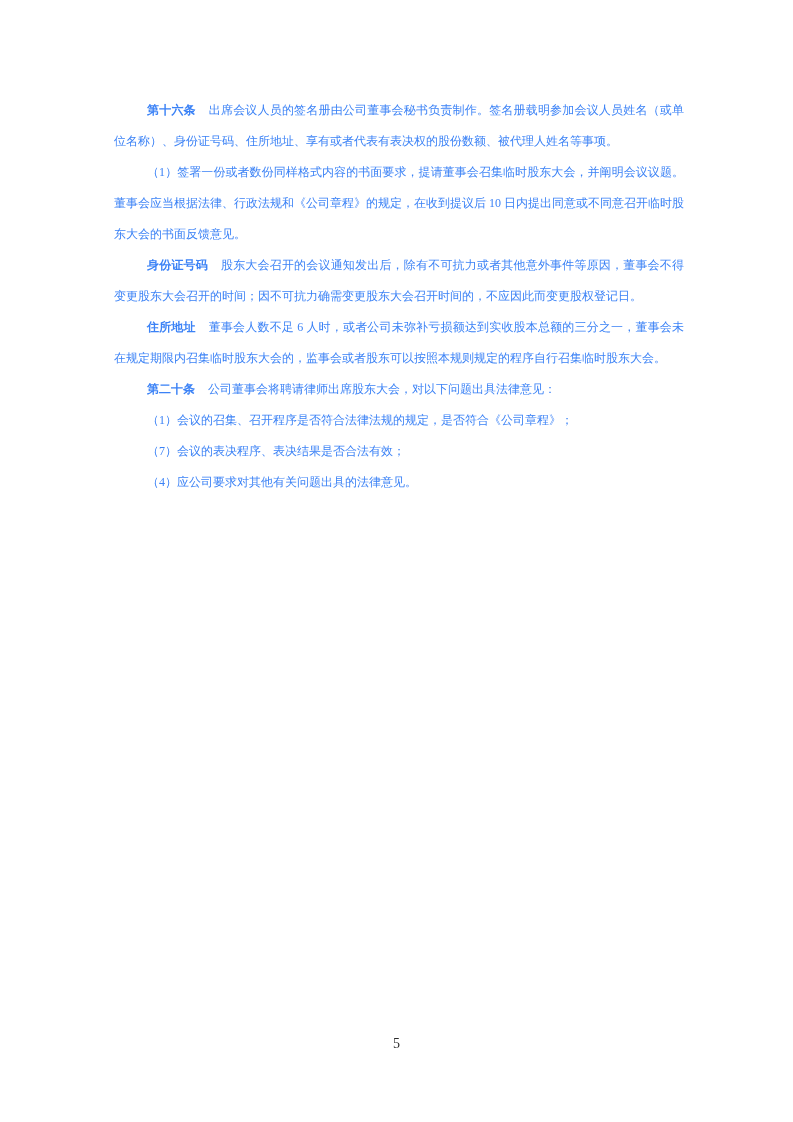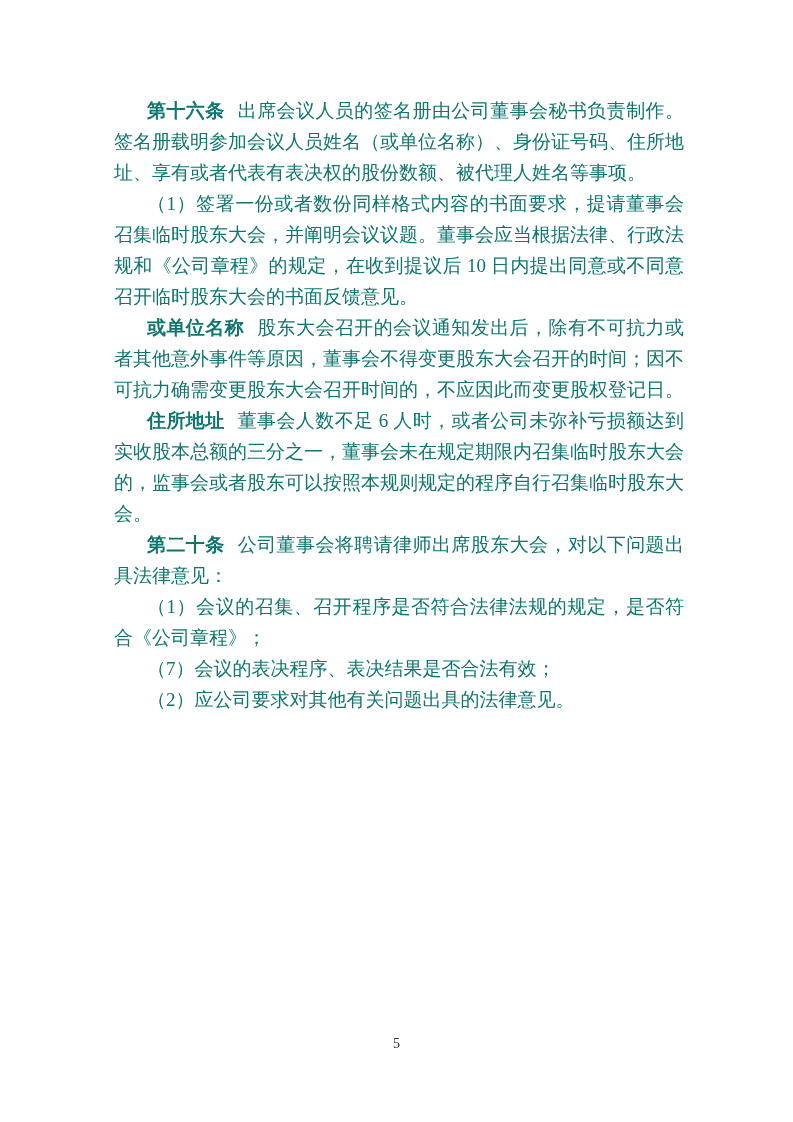--- a/index.html
+++ b/index.html
@@ -13,22 +13,22 @@
     height: 1122px;
     background: #ffffff;
     overflow: hidden;
     font-family: "Liberation Serif", "DejaVu Serif", serif;
   }
   .content {
     position: absolute;
     left: 114px;
     top: 95px;
     width: 570px;
-    color: #0f766e;
-    font-size: 19px;
+    color: #3b82f6;
+    font-size: 12px;
     line-height: 31px;
     text-align: justify;
   }
   p.para {
     margin: 0;
     padding: 0;
     text-indent: 33px;
   }
   .head {
     font-weight: bold;
@@ -56,30 +56,30 @@
 <div class="page">
   <div class="content">
 
     <p class="para"><span class="head">第十六条</span><span>出席会议人员的签名册由公司董事会秘书负责制作。签名册载明参加会议人员姓名（或单位名称）、身份证号码、住所地址、享有或者代表有表决权的股份数额、被代理人姓名等事项。</span></p>
 
 
     <p class="para"><span class="head"></span><span>（1）签署一份或者数份同样格式内容的书面要求，提请董事会召集临时股东大会，并阐明会议议题。董事会应当根据法律、行政法规和《公司章程》的规定，在收到提议后 10 日内提出同意或不同意召开临时股东大会的书面反馈意见。</span></p>
 
 
 
-    <p class="para"><span class="head">或单位名称</span><span>股东大会召开的会议通知发出后，除有不可抗力或者其他意外事件等原因，董事会不得变更股东大会召开的时间；因不可抗力确需变更股东大会召开时间的，不应因此而变更股权登记日。</span></p>
+    <p class="para"><span class="head">身份证号码</span><span>股东大会召开的会议通知发出后，除有不可抗力或者其他意外事件等原因，董事会不得变更股东大会召开的时间；因不可抗力确需变更股东大会召开时间的，不应因此而变更股权登记日。</span></p>
 
     <p class="para"><span class="head">住所地址</span><span>董事会人数不足 6 人时，或者公司未弥补亏损额达到实收股本总额的三分之一，董事会未在规定期限内召集临时股东大会的，监事会或者股东可以按照本规则规定的程序自行召集临时股东大会。</span></p>
 
     <p class="para"><span class="head">第二十条</span><span>公司董事会将聘请律师出席股东大会，对以下问题出具法律意见：</span></p>
 
     <p class="para"><span class="head"></span><span>（1）会议的召集、召开程序是否符合法律法规的规定，是否符合《公司章程》；</span></p>
 
 
     <p class="para"><span class="head"></span><span>（7）会议的表决程序、表决结果是否合法有效；</span></p>
 
-    <p class="para"><span class="head"></span><span>（2）应公司要求对其他有关问题出具的法律意见。</span></p>
+    <p class="para"><span class="head"></span><span>（4）应公司要求对其他有关问题出具的法律意见。</span></p>
 
 
   </div>
 
   <div class="footer">5</div>
 </div>
 
 </body></html>

